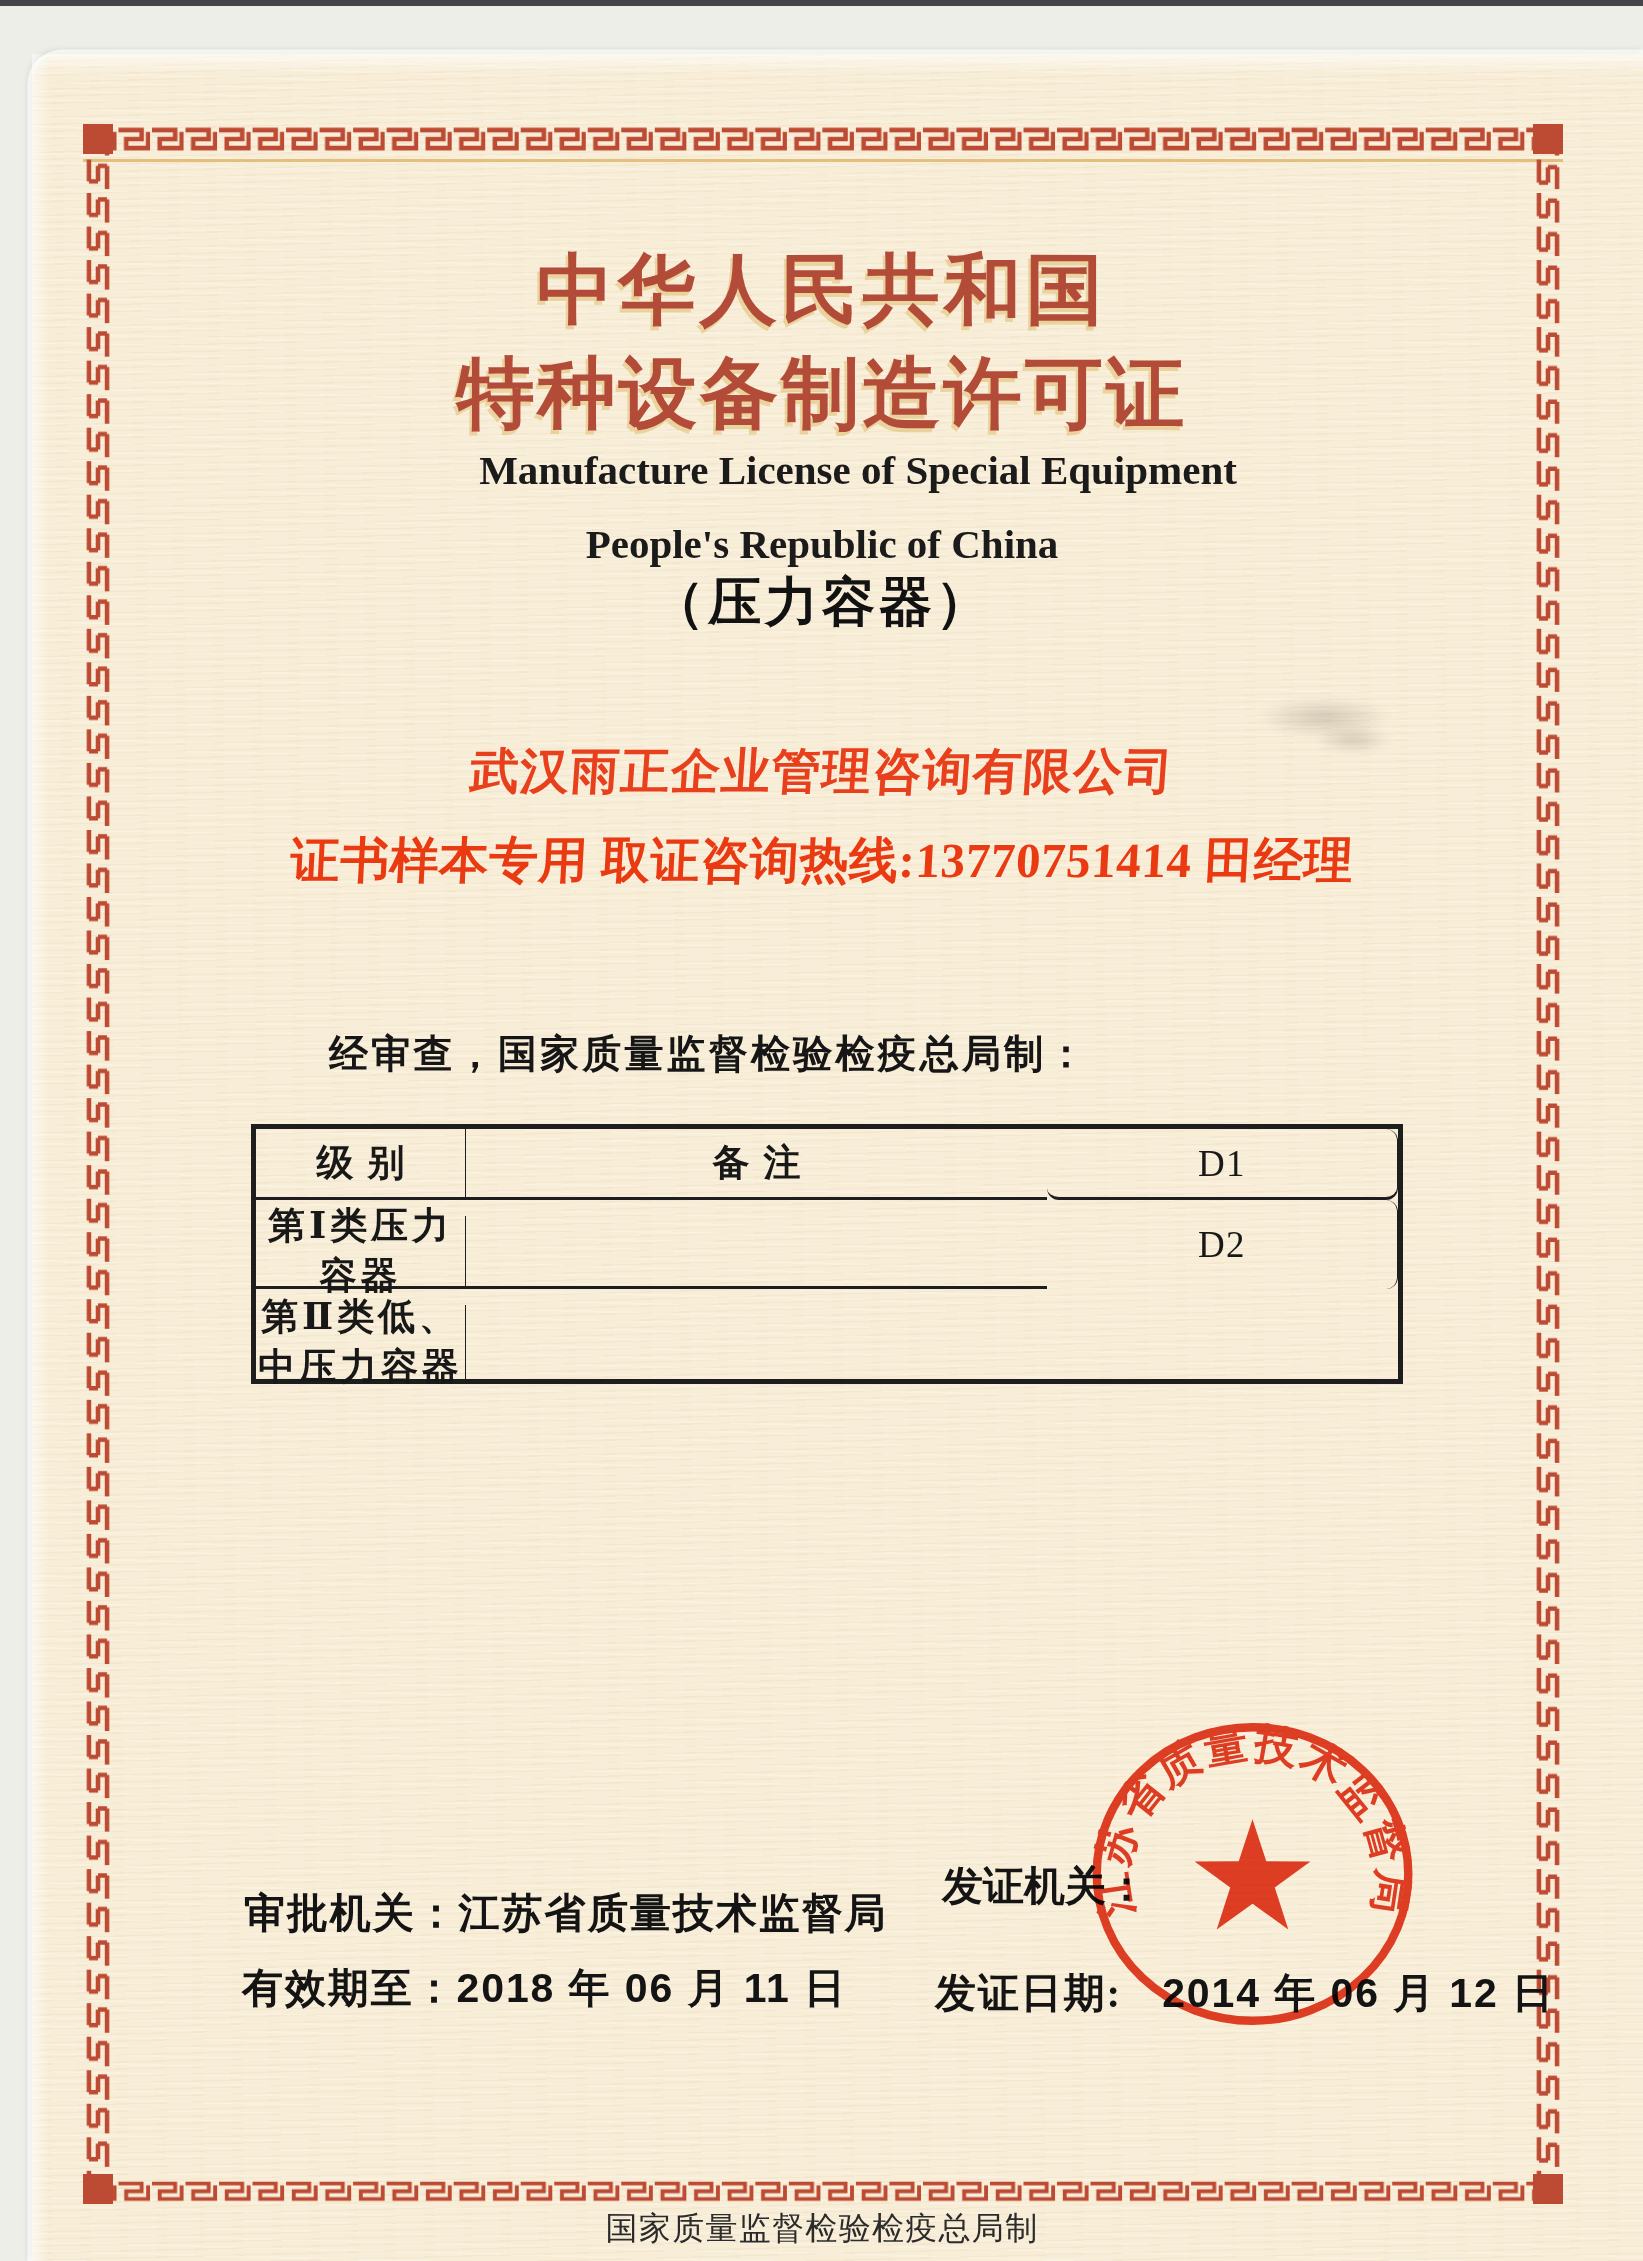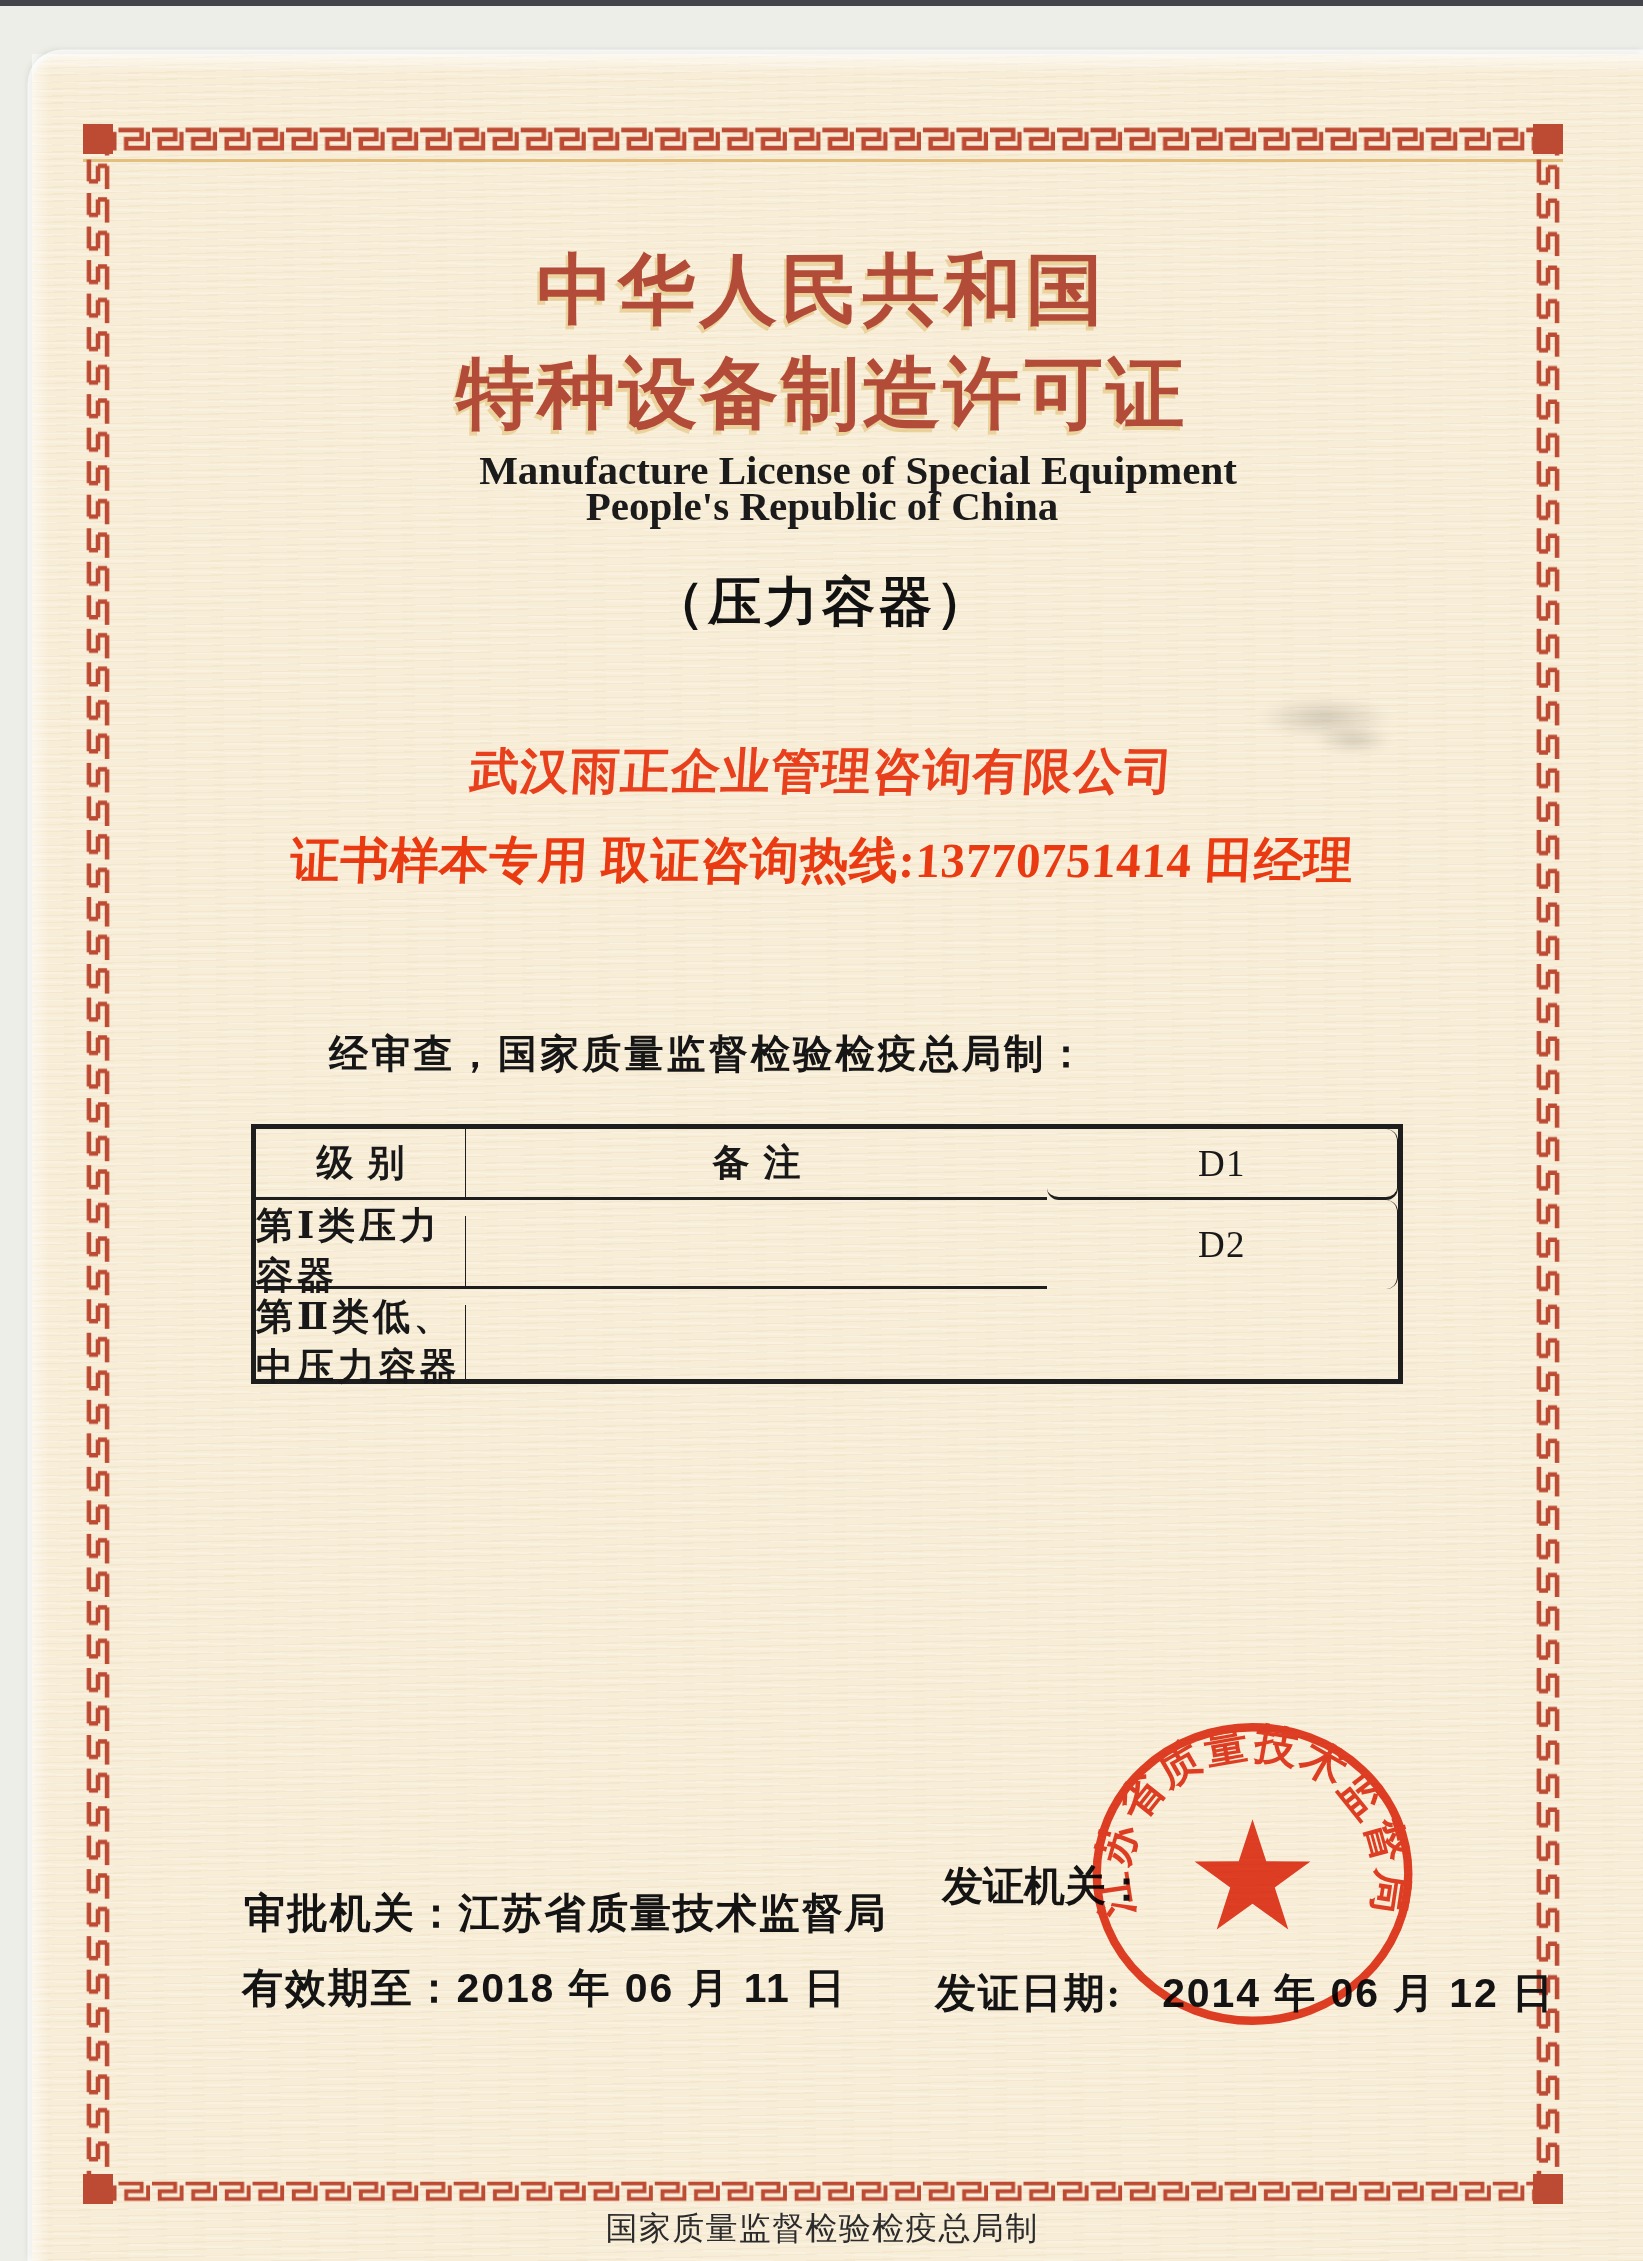--- a/index.html
+++ b/index.html
@@ -29,39 +29,39 @@
   .txt{position:absolute;white-space:nowrap;}
   .center{left:0;width:1644px;text-align:center;}
   .title-cn{
     color:#b24b38;font-weight:bold;line-height:1.05;
     text-shadow:-2.6px 3.9px 0 rgba(214,168,62,0.38);
   }
   .t1{top:250px;font-size:77px;letter-spacing:4.5px;}
   .t2{top:353px;font-size:78px;letter-spacing:3.2px;}
   .title-en{color:#1b1b1b;font-weight:bold;}
   .e1{top:446px;font-size:41px;margin-left:36px;}
-  .e2{top:482px;font-size:41px;text-align:center;}
+  .e2{top:520px;font-size:41px;text-align:center;}
   .subtitle{top:567px;font-size:53px;color:#121212;font-weight:bold;letter-spacing:3.9px;}
   .company{
     top:739px;font-size:49px;color:#e8401c;font-weight:bold;letter-spacing:1.3px;
     transform:skewX(-4deg);
   }
   .hotline{top:828px;font-size:49px;color:#ea3a12;font-weight:bold;letter-spacing:0.6px;
     transform:skewX(-3deg);}
   .statement{left:329px;top:1027px;font-size:39px;color:#161616;letter-spacing:3.2px;font-weight:bold;}
 
   .lic-table{
     position:absolute;left:251px;top:1124px;width:1142px;
     border:5.8px solid #1e1e1e;border-collapse:collapse;background:transparent;
     display:grid;grid-template-columns:210px 581px auto;grid-template-rows:71px 89px 90px;
   }
   .cell{
     display:flex;align-items:center;justify-content:center;
     font-size:37px;color:#181818;
-    border-right:1.9px solid #1e1e1e;border-bottom:3.2px solid #1e1e1e;
+    border-right:1.9px solid #1e1e1e;border-bottom:3.2px solid #1e1e1e;text-align:center;
   }
   .cell.lastcol{border-right:none;}
   .cell.lastrow{border-bottom:none;}
   .cell.hdr{font-weight:bold;letter-spacing:14px;text-indent:14px;}
   .cell.level{font-family:"Liberation Serif","DejaVu Serif",serif;letter-spacing:1.3px;border-radius:12px;}
   .cell.scope{letter-spacing:3.9px;font-weight:bold;margin-top:16px;}
 
   .fieldline{font-size:41px;color:#141414;font-weight:bold;}
   .lbl{letter-spacing:1.9px;}
   .val-sans{font-family:"Liberation Sans","DejaVu Sans",sans-serif;letter-spacing:1.9px;font-weight:bold;}

